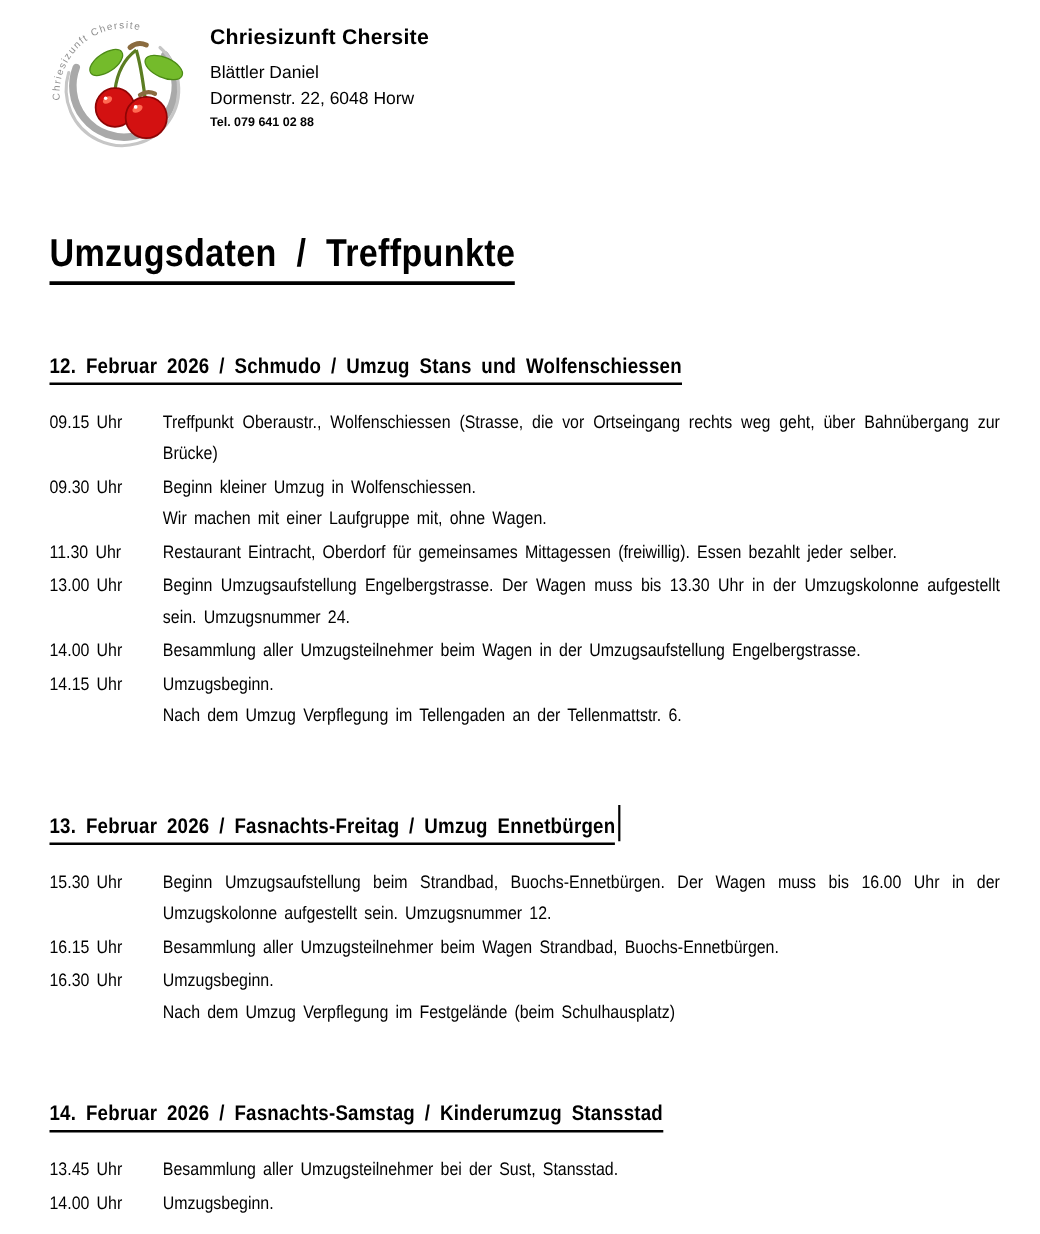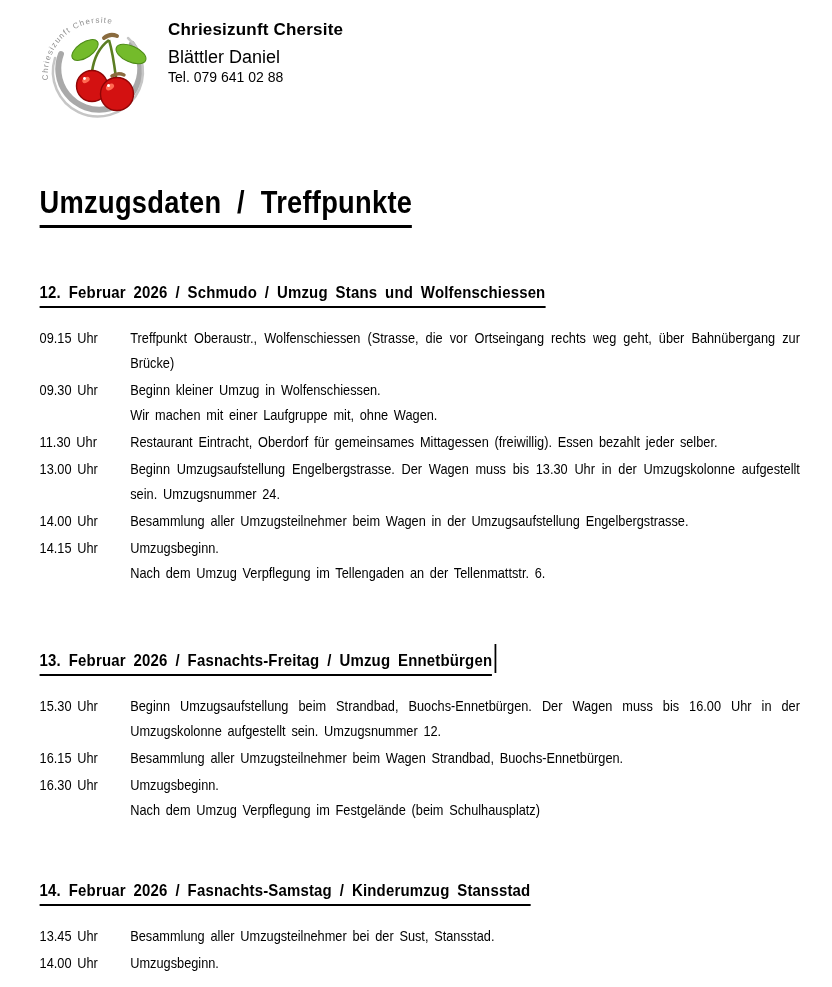--- a/index.html
+++ b/index.html
@@ -7,22 +7,22 @@
   body { font-family:"Liberation Sans","DejaVu Sans",sans-serif; color:var(--text-black,#000); }
 
   .page { width:832px; height:987px; background:#fff; overflow:hidden; position:relative; }
 
   
   .letterhead { display:flex; align-items:flex-start; padding:14px 0 0 38px; height:128px; }
   .logo-wrap { width:124px; height:112px; flex:0 0 auto; }
   .logo-wrap svg { width:100%; height:100%; display:block; }
   .contact-block { padding-left:6px; padding-top:6px; }
   .org-name { font-size:17px; font-weight:bold; letter-spacing:0.2px; margin-bottom:7px; }
-  .contact-line { font-size:18px; line-height:21px; }
-  .contact-line.small { font-size:14px; line-height:19px; }
+  .contact-line { font-size:14px; line-height:21px; }
+  .contact-line.small { font-size:10px; line-height:19px;font-weight:bold; }
 
   
   .scaled { width:946px; transform:scaleX(0.88); transform-origin:0 0;
             padding:0 37px 0 45px; }
 
   .doc-title { margin-top:57px; font-size:31px; font-weight:bold; letter-spacing:0.3px;
                word-spacing:9px; }
   .doc-title .u { display:inline-block; border-bottom:3px solid #000; padding-bottom:4px; }
 
   .event-section { margin-top:58px; }
@@ -71,20 +71,21 @@
         <circle cx="79" cy="80" r="16.5" style="fill:var(--cherry-red);stroke:var(--cherry-dark)" stroke-width="1.4"></circle>
         <ellipse cx="48" cy="66" rx="4" ry="2.6" transform="rotate(-30 48 66)" style="fill:var(--cherry-light)"></ellipse>
         <ellipse cx="72" cy="73" rx="4.4" ry="2.8" transform="rotate(-30 72 73)" style="fill:var(--cherry-light)"></ellipse>
         <circle cx="46.5" cy="64.5" r="1.4" fill="#ffffff"></circle>
         <circle cx="70.5" cy="71.5" r="1.5" fill="#ffffff"></circle>
       </svg>
     </div>
     <div class="contact-block">
       <div class="org-name">Chriesizunft Chersite</div>
       <div class="contact-line">Blättler Daniel</div>
+      <div class="contact-line">Dormenstr. 22, 6048 Horw</div>
       <div class="contact-line small">Tel. 079 641 02 88</div>
     </div>
   </header>
 
   <div class="scaled">
     <h1 class="doc-title">
       <span class="u">Umzugsdaten / Treffpunkte</span>
     </h1>
     <main id="sections">
         <section class="event-section">

